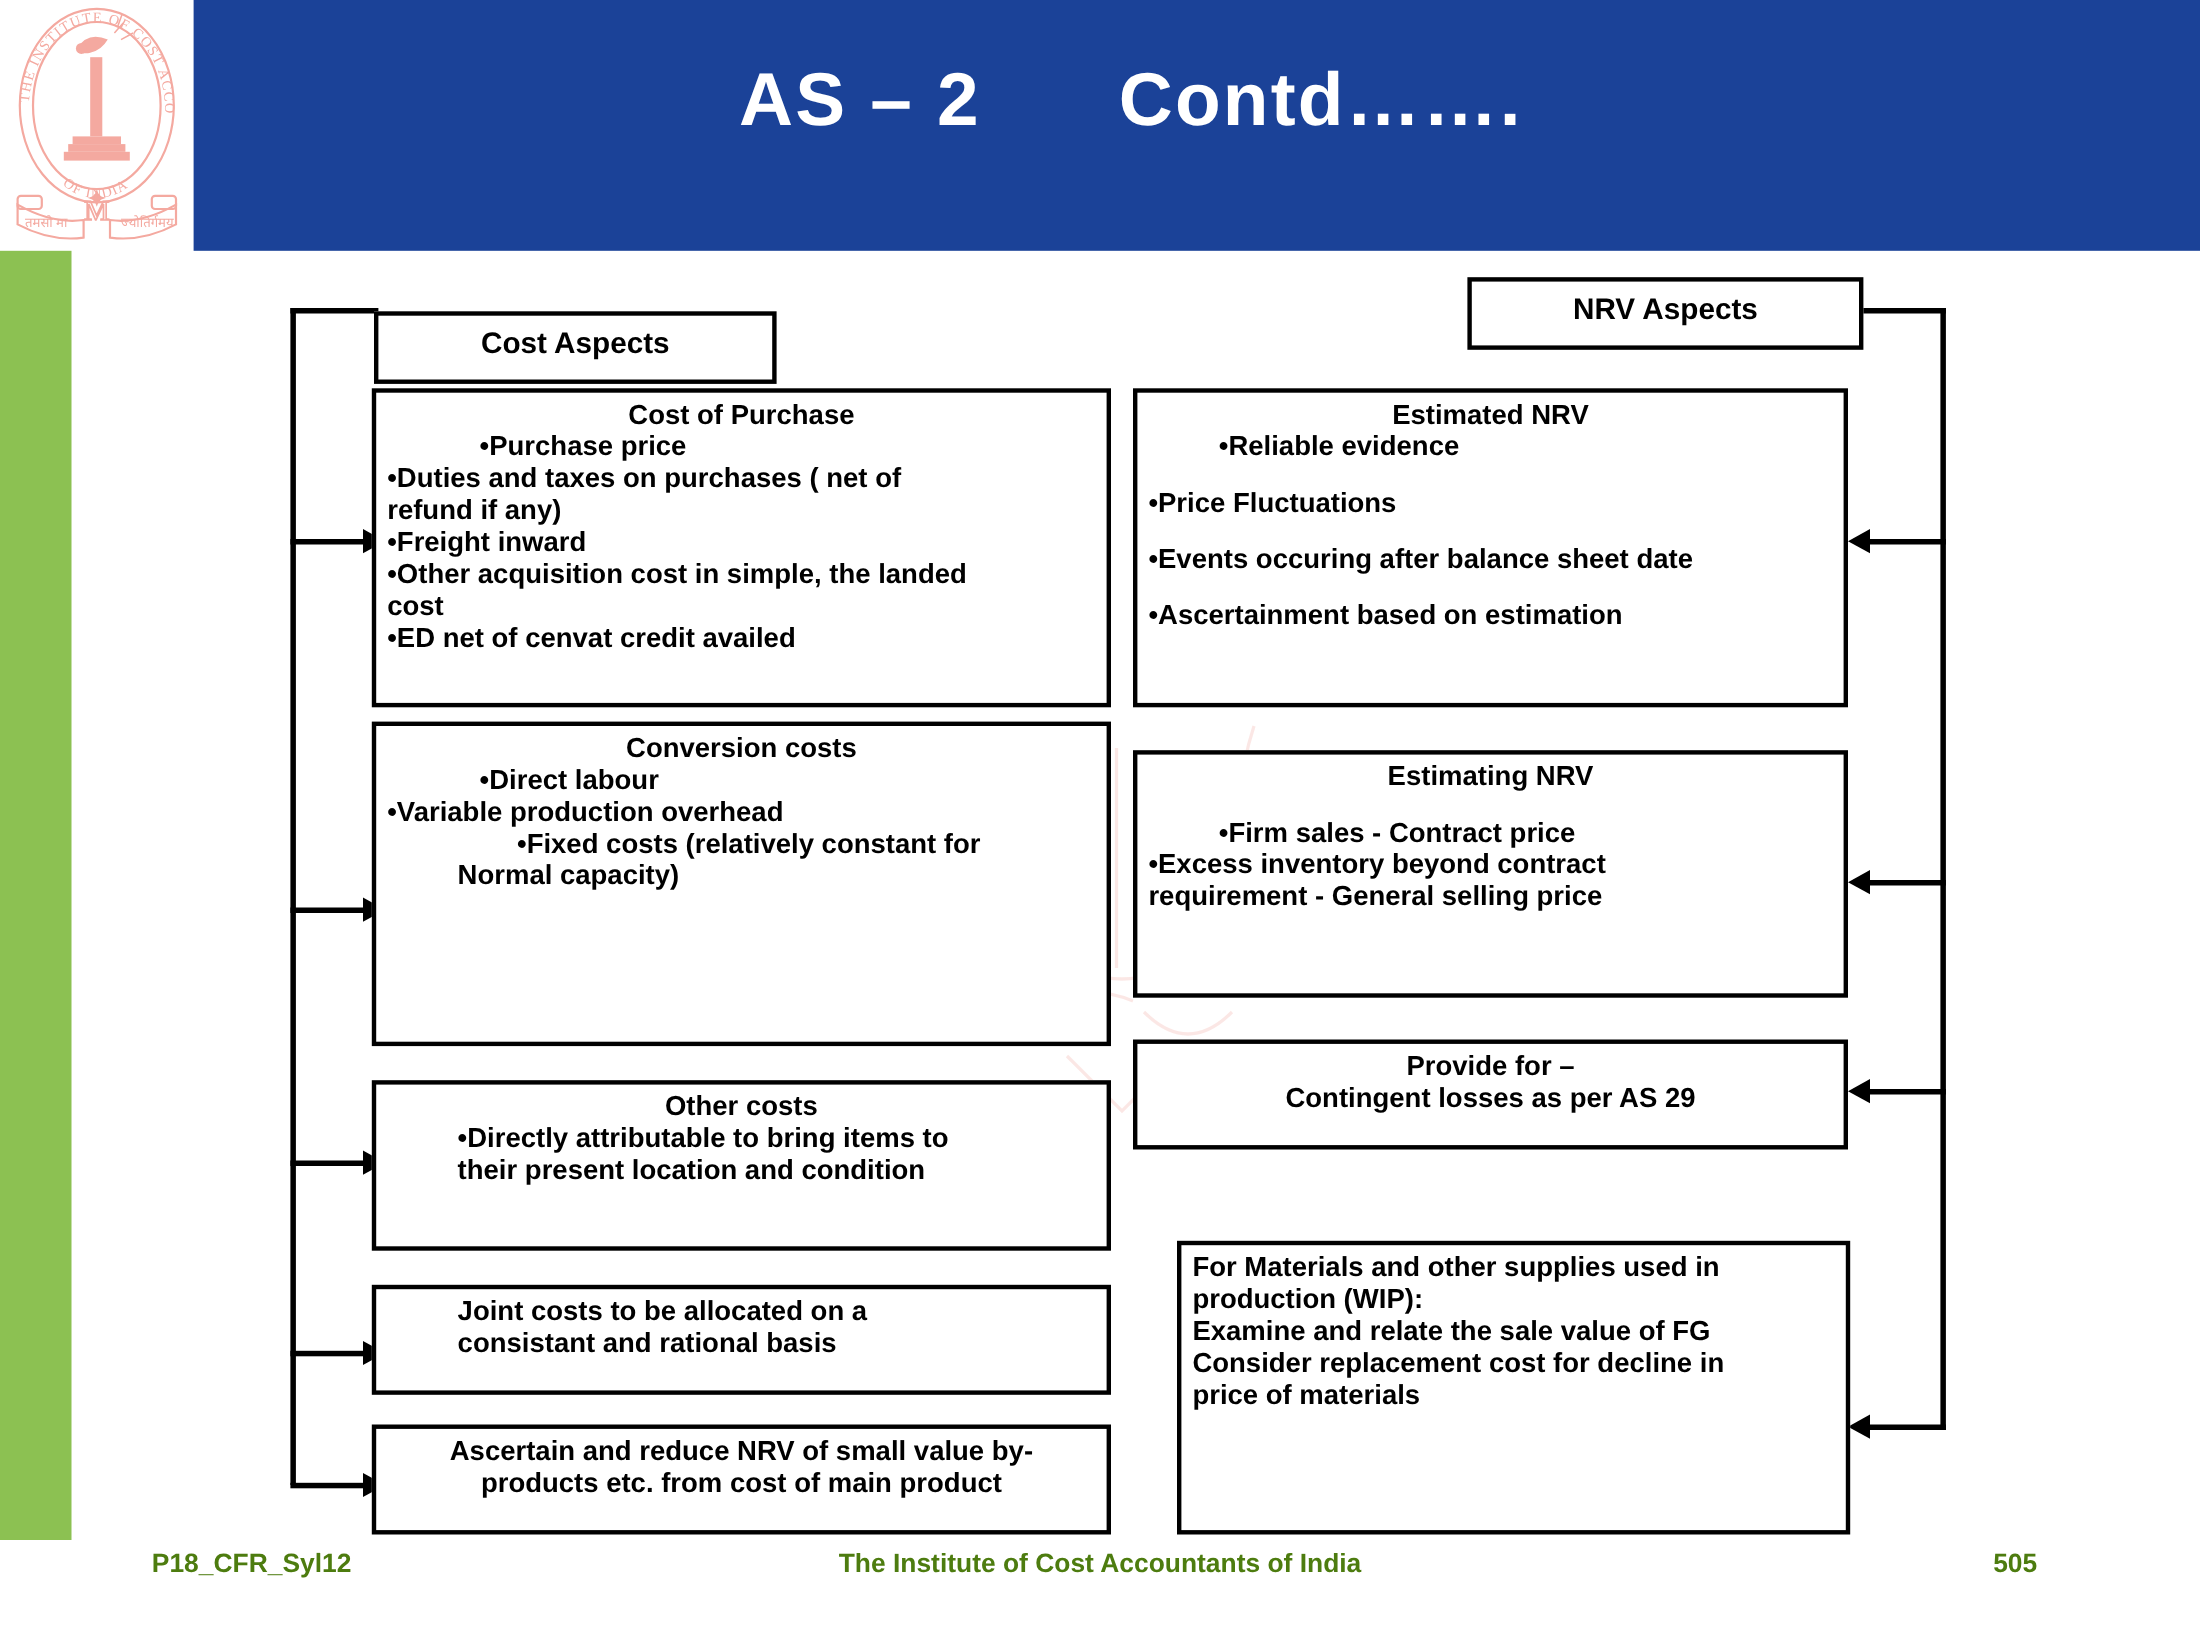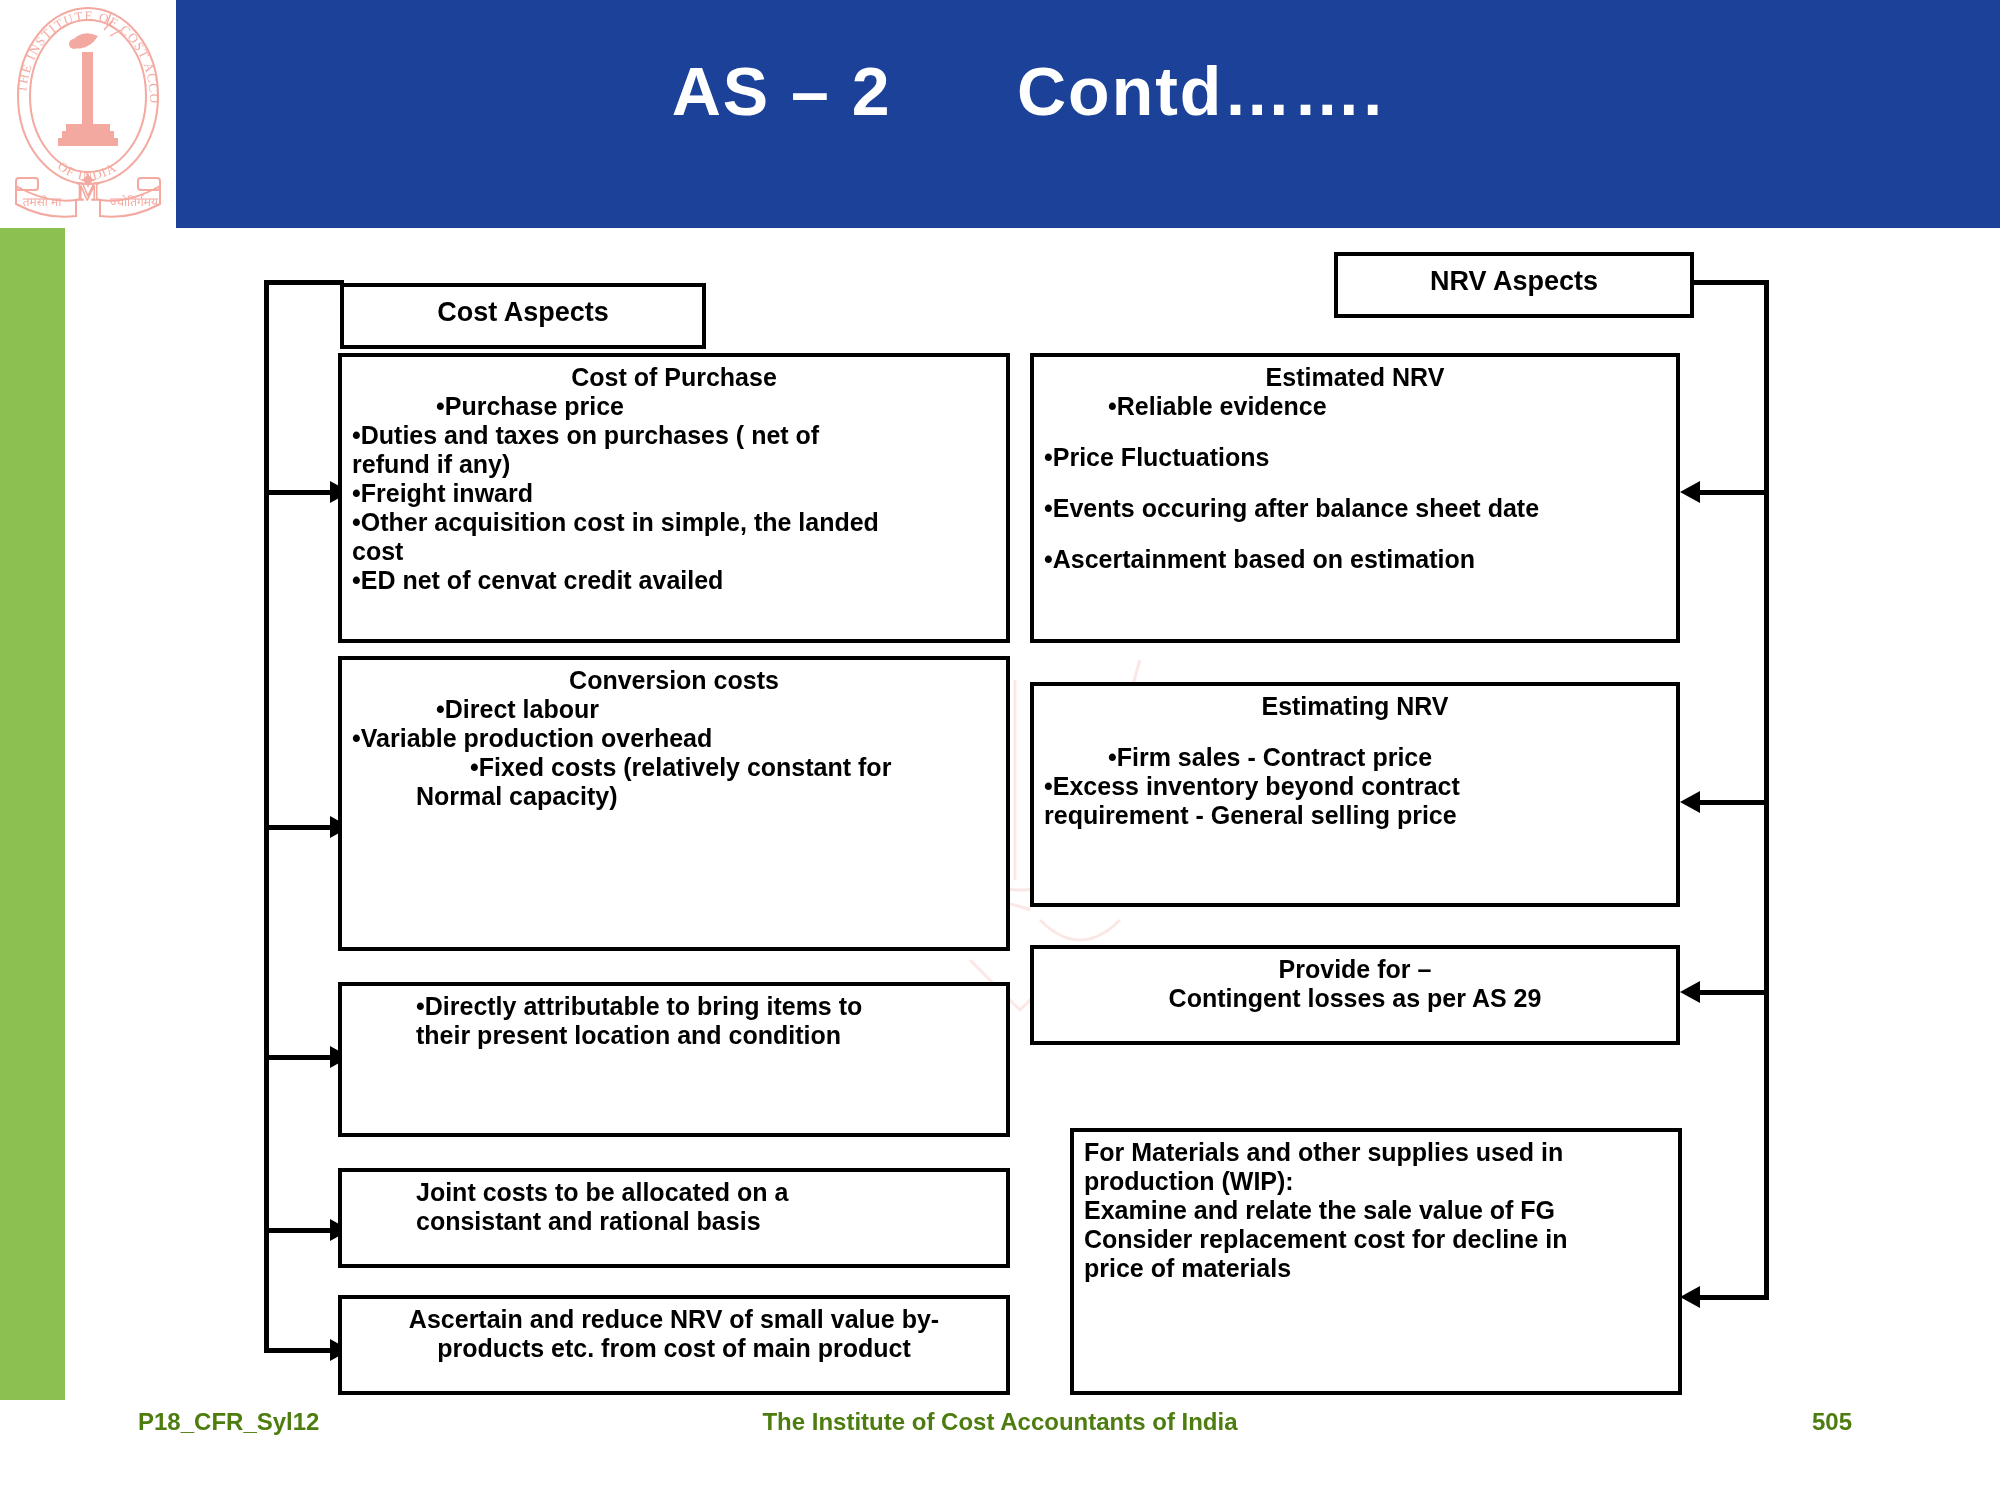--- a/index.html
+++ b/index.html
@@ -206,20 +206,21 @@
 
   <div class="box" style="left:338px;top:656px;width:672px;height:295px;">
     <span class="ttl">Conversion costs</span>
     <span class="in">•Direct labour</span>
     <span class="lf">•Variable production overhead</span>
     <span class="in2">•Fixed costs (relatively constant for</span>
     <span class="in3">Normal capacity)</span>
   </div>
 
   <div class="box" style="left:338px;top:982px;width:672px;height:155px;">
+    <span class="ttl">Other costs</span>
     <span class="in3">•Directly attributable to bring items to</span>
     <span class="in3">their present location and condition</span>
   </div>
 
   <div class="box" style="left:338px;top:1168px;width:672px;height:100px;">
     <span class="in3">Joint costs to be allocated on a</span>
     <span class="in3">consistant and rational basis</span>
   </div>
 
   <div class="box" style="left:338px;top:1295px;width:672px;height:100px;">

